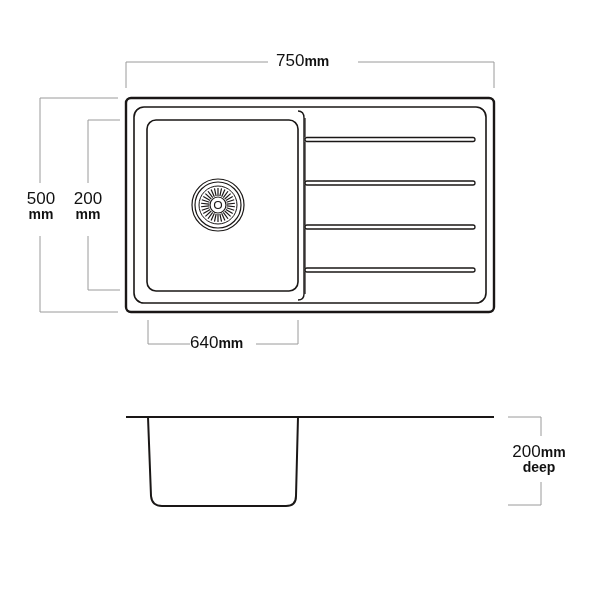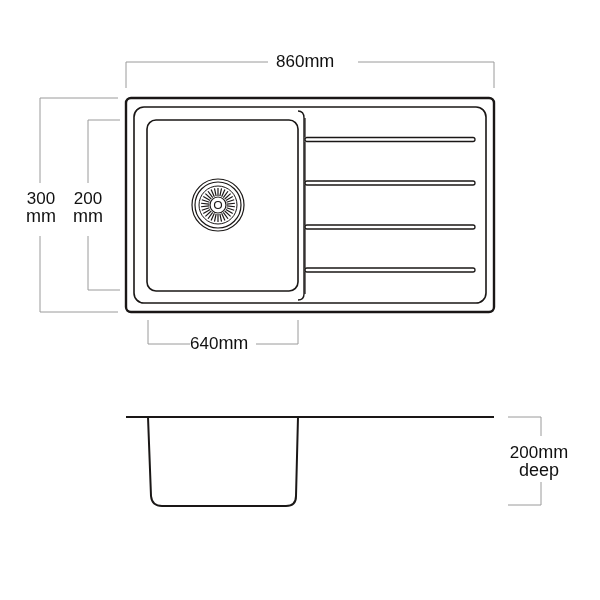--- a/index.html
+++ b/index.html
@@ -9,21 +9,21 @@
     .body-line { stroke: #1a1716; fill: none; }
     .lbl-html {
       position: absolute;
       font-family: "Liberation Sans", "DejaVu Sans", sans-serif;
       color: #111;
       background: #fff;
       line-height: 1;
       white-space: nowrap;
     }
     .num { font-size: 17px; }
-    .unit { font-size: 18px; font-weight: normal; }
+    .unit { font-size: 14px; font-weight: bold; }
     .stack { text-align: center; }
   </style>
 </head>
 <body>
 
 <svg width="600" height="600" viewBox="0 0 600 600" xmlns="http://www.w3.org/2000/svg">
 
   <g>
     <polyline class="dim-line" points="126,88 126,62 268,62"></polyline>
     <polyline class="dim-line" points="358,62 494,62 494,88"></polyline>
@@ -109,25 +109,25 @@
     <path class="body-line" stroke-width="2" d="M148,417 L151,496 Q152,506 162,506 L286,506 Q296,506 296,496 L298,417"></path>
   </g>
 
   <g>
     <polyline class="dim-line" points="508,417 541,417 541,436"></polyline>
     <polyline class="dim-line" points="541,482 541,505 508,505"></polyline>
   </g>
 </svg>
 
 <div class="lbl-html" style="left:276px; top:52px;">
-  <span class="num">860</span><span class="unit">mm</span>
+  <span class="num">750</span><span class="unit">mm</span>
 </div>
 
 <div class="lbl-html stack" style="left:22px; top:190px; width:38px;">
-  <div class="num">300</div>
+  <div class="num">500</div>
   <div class="unit">mm</div>
 </div>
 
 <div class="lbl-html stack" style="left:68px; top:190px; width:40px;">
   <div class="num">200</div>
   <div class="unit">mm</div>
 </div>
 
 <div class="lbl-html" style="left:190px; top:334px;">
   <span class="num">640</span><span class="unit">mm</span>

